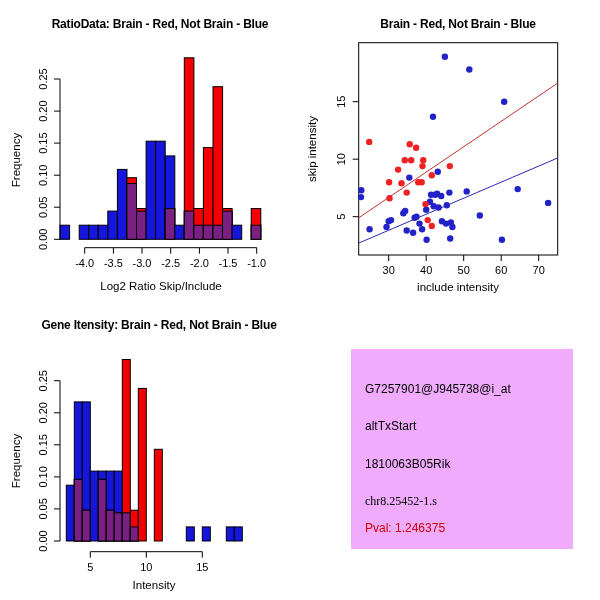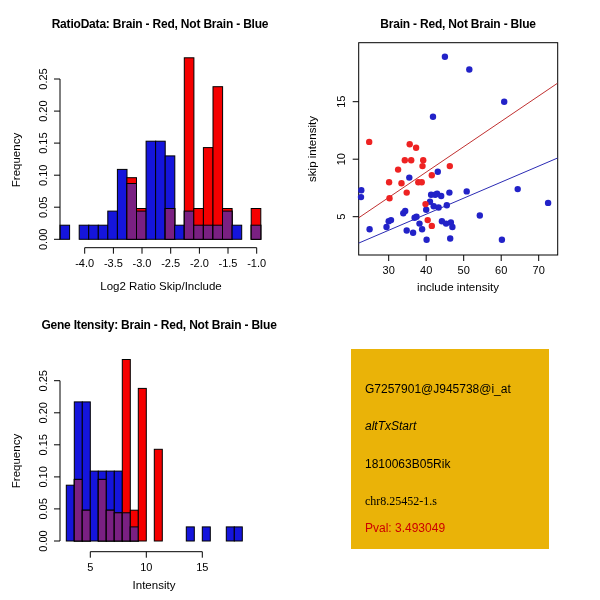--- a/index.html
+++ b/index.html
@@ -235,20 +235,20 @@
         <text x="82.3" y="270.7" text-anchor="middle" font-size="11">5</text>
         <line x1="138.3" y1="251.7" x2="138.3" y2="257.7" stroke="#000000"></line>
         <text x="138.3" y="270.7" text-anchor="middle" font-size="11">10</text>
         <line x1="194.3" y1="251.7" x2="194.3" y2="257.7" stroke="#000000"></line>
         <text x="194.3" y="270.7" text-anchor="middle" font-size="11">15</text>
       </g>
   </svg>
 </div>
 
 <div class="panel" style="left:300px;top:300px">
-  <div class="info-box" id="info-box" style="background: #eab308;">
+  <div class="info-box" id="info-box" style="background: #f0abfc; padding-left: 24px;">
     <div class="info-line" style="top: 33px; color: rgb(0, 0, 0);">G7257901@J945738@i_at</div>
-    <div class="info-line" style="top: 70px; color: rgb(0, 0, 0); font-style: italic;">altTxStart</div>
+    <div class="info-line" style="top: 70px; color: rgb(0, 0, 0);">altTxStart</div>
     <div class="info-line" style="top: 108px; color: rgb(0, 0, 0);">1810063B05Rik</div>
     <div class="info-line" style="top: 145px; color: rgb(0, 0, 0); font-family: Liberation Serif, serif;">chr8.25452-1.s</div>
-    <div class="info-line" style="top: 172px; color: rgb(204, 0, 0);">Pval: 3.493049</div>
+    <div class="info-line" style="top: 172px; color: rgb(204, 0, 0);">Pval: 1.246375</div>
   </div>
 </div>
 
 </body></html>

